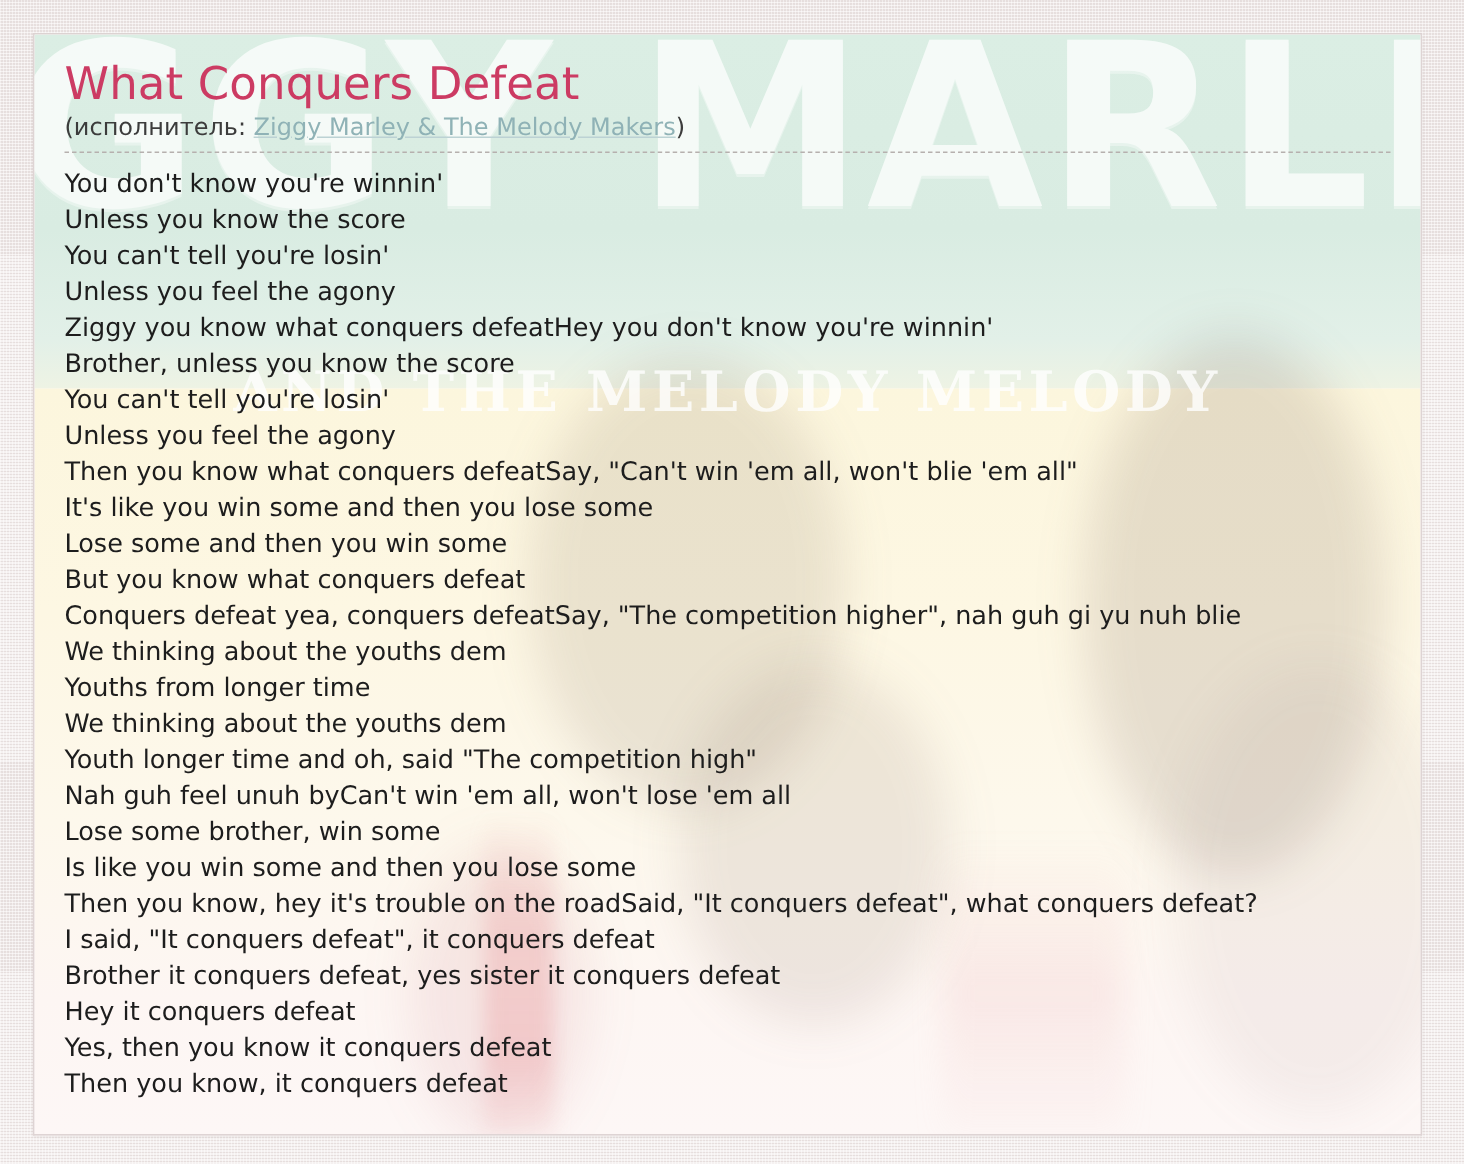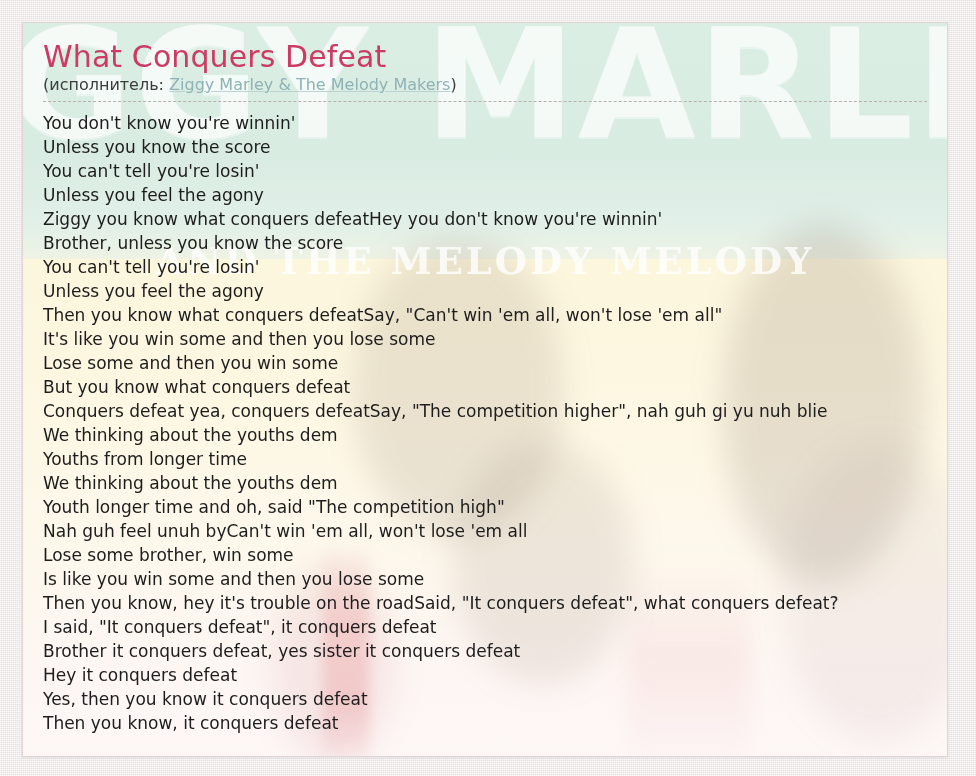--- a/index.html
+++ b/index.html
@@ -170,21 +170,21 @@
 
     <ul id="lyrics-body">
         <li>You don't know you're winnin'</li>
         <li>Unless you know the score</li>
         <li>You can't tell you're losin'</li>
         <li>Unless you feel the agony</li>
         <li>Ziggy you know what conquers defeatHey you don't know you're winnin'</li>
         <li>Brother, unless you know the score</li>
         <li>You can't tell you're losin'</li>
         <li>Unless you feel the agony</li>
-        <li>Then you know what conquers defeatSay, "Can't win 'em all, won't lose 'em all"</li>
+        <li>Then you know what conquers defeatSay, "Can't win 'em all, won't blie 'em all"</li>
         <li>It's like you win some and then you lose some</li>
         <li>Lose some and then you win some</li>
         <li>But you know what conquers defeat</li>
         <li>Conquers defeat yea, conquers defeatSay, "The competition higher", nah guh gi yu nuh blie</li>
         <li>We thinking about the youths dem</li>
         <li>Youths from longer time</li>
         <li>We thinking about the youths dem</li>
         <li>Youth longer time and oh, said "The competition high"</li>
         <li>Nah guh feel unuh byCan't win 'em all, won't lose 'em all</li>
         <li>Lose some brother, win some</li>

